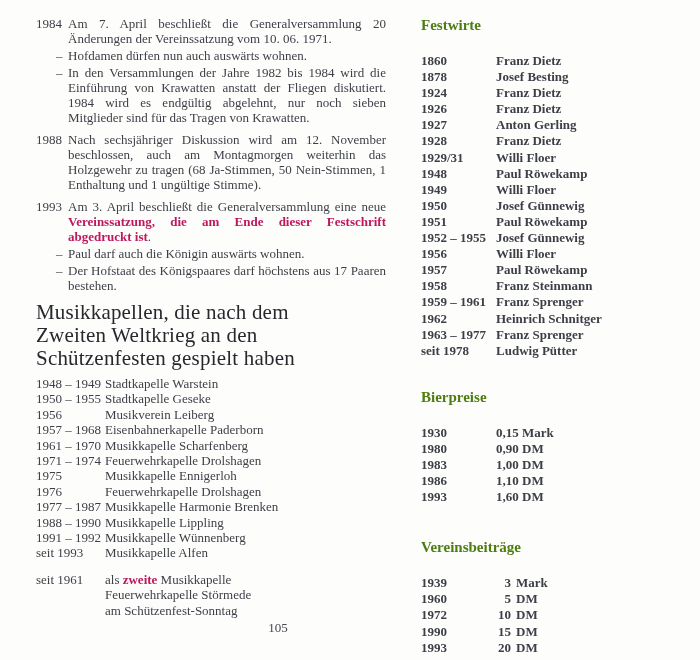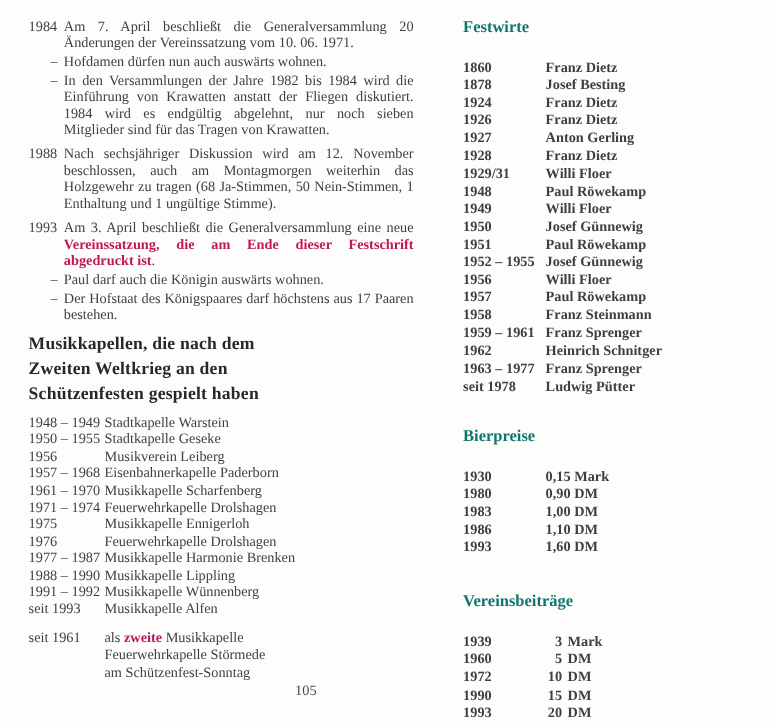--- a/index.html
+++ b/index.html
@@ -6,39 +6,39 @@
   html,body { width:700px; height:660px; }
   body { background:#fdfdfc; overflow:hidden; }
   .page {
     position:relative; width:700px; height:660px;
     background:#fdfdfc;
     font-family:"Liberation Serif", serif;
     color:#3c3f46;
     font-size:13px;
   }
   
-  .left-col { position:absolute; left:26px; top:16px; width:350px; line-height:15px; }
+  .left-col { position:absolute; left:36px; top:16px; width:350px; line-height:15px; }
   .entry { position:relative; padding-left:32px; text-align:justify; }
   .entry.mt { margin-top:7px; }
   .year-lbl { position:absolute; left:0; top:0; }
   .bullet { position:relative; padding-left:32px; margin-top:2px; text-align:justify; }
   .dash { position:absolute; left:20px; top:0; }
   b, .bold { font-weight:bold; color:#be185d; }
   h2.music-heading {
-    margin-top:8px; font-size:16px; line-height:23px;
-    font-weight:bold; color:#26282d; letter-spacing:0.2px;
+    margin-top:8px; font-size:21px; line-height:23px;
+    font-weight:normal; color:#26282d; letter-spacing:0.2px;
   }
   .mlist { margin-top:6px; }
   .mrow { display:flex; line-height:15.4px; }
   .myr { width:69px; flex:none; }
   .stoermede { margin-top:11px; }
   .block { display:block; }
   
   .right-col { position:absolute; left:421px; top:16px; width:272px; line-height:16.1px; }
-  .sec-title { font-size:15px; font-weight:bold; line-height:18px; color:#0f766e; }
+  .sec-title { font-size:15px; font-weight:bold; line-height:18px; color:#4d7c0f; }
   .sec-title.mt1 { margin-top:29px; }
   .sec-title.mt2 { margin-top:33px; }
   .frows { margin-top:19px;font-weight:bold; }
   .frow { display:flex; }
   .fyr { width:75px; flex:none; }
   .amt { width:15px; flex:none; text-align:right; }
   .unit { margin-left:5px; }
   
   .pagenum {
     position:absolute; top:620px; left:0; width:556px;

